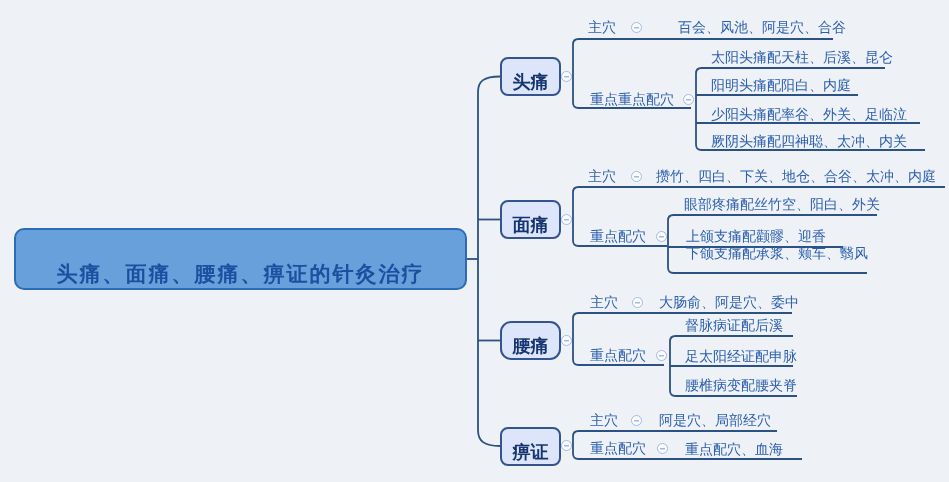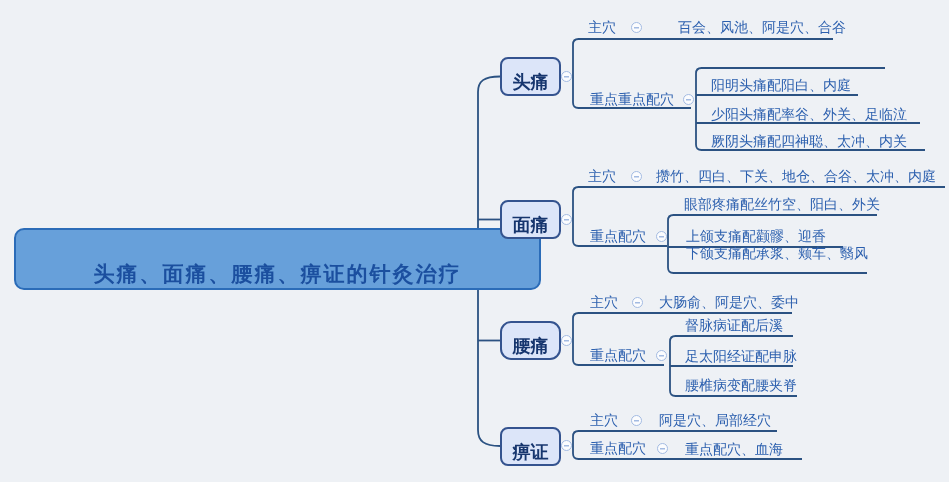--- a/index.html
+++ b/index.html
@@ -14,21 +14,21 @@
     overflow:hidden;
   }
   .connectors{position:absolute;left:0;top:0;pointer-events:none;}
   .node{
     position:absolute;
     box-sizing:border-box;
     display:flex;align-items:flex-end;justify-content:center;
     white-space:nowrap;
   }
   .root{
-    left:14px;top:228px;width:527px;height:62px;
+    left:14px;top:228px;width:453px;height:62px;
     background:#67a0da;
     border:2px solid #2b6cb8;
     border-radius:10px;
     color:#1b4f9f;
     font-size:21px;font-weight:600;letter-spacing:2px;
   }
   .branch{
     width:61px;height:39px;
     background:#dce5f9;
     border:2px solid #34538f;
@@ -95,20 +95,21 @@
   <div class="node branch" style="left:500px;top:321px;border-radius:11px;">
     <span>腰痛</span>
   </div>
   <div class="node branch" style="left:500px;top:427px;">
     <span>痹证</span>
   </div>
 
   <div class="t" style="left:588px;top:18px;">主穴</div>
   <div class="t" style="left:678px;top:18px;">百会、风池、阿是穴、合谷</div>
   <div class="t" style="left:590px;top:90px;">重点重点配穴</div>
+  <div class="t" style="left:711px;top:48px;">太阳头痛配天柱、后溪、昆仑</div>
   <div class="t" style="left:711px;top:76px;">阳明头痛配阳白、内庭</div>
   <div class="t" style="left:711px;top:105px;">少阳头痛配率谷、外关、足临泣</div>
   <div class="t" style="left:711px;top:132px;">厥阴头痛配四神聪、太冲、内关</div>
 
   <div class="t" style="left:588px;top:167px;">主穴</div>
   <div class="t" style="left:656px;top:167px;">攒竹、四白、下关、地仓、合谷、太冲、内庭</div>
   <div class="t" style="left:590px;top:227px;">重点配穴</div>
   <div class="t" style="left:684px;top:195px;">眼部疼痛配丝竹空、阳白、外关</div>
   <div class="t" style="left:686px;top:227px;">上颌支痛配颧髎、迎香</div>
   <div class="t" style="left:686px;top:244px;">下颌支痛配承浆、颊车、翳风</div>

